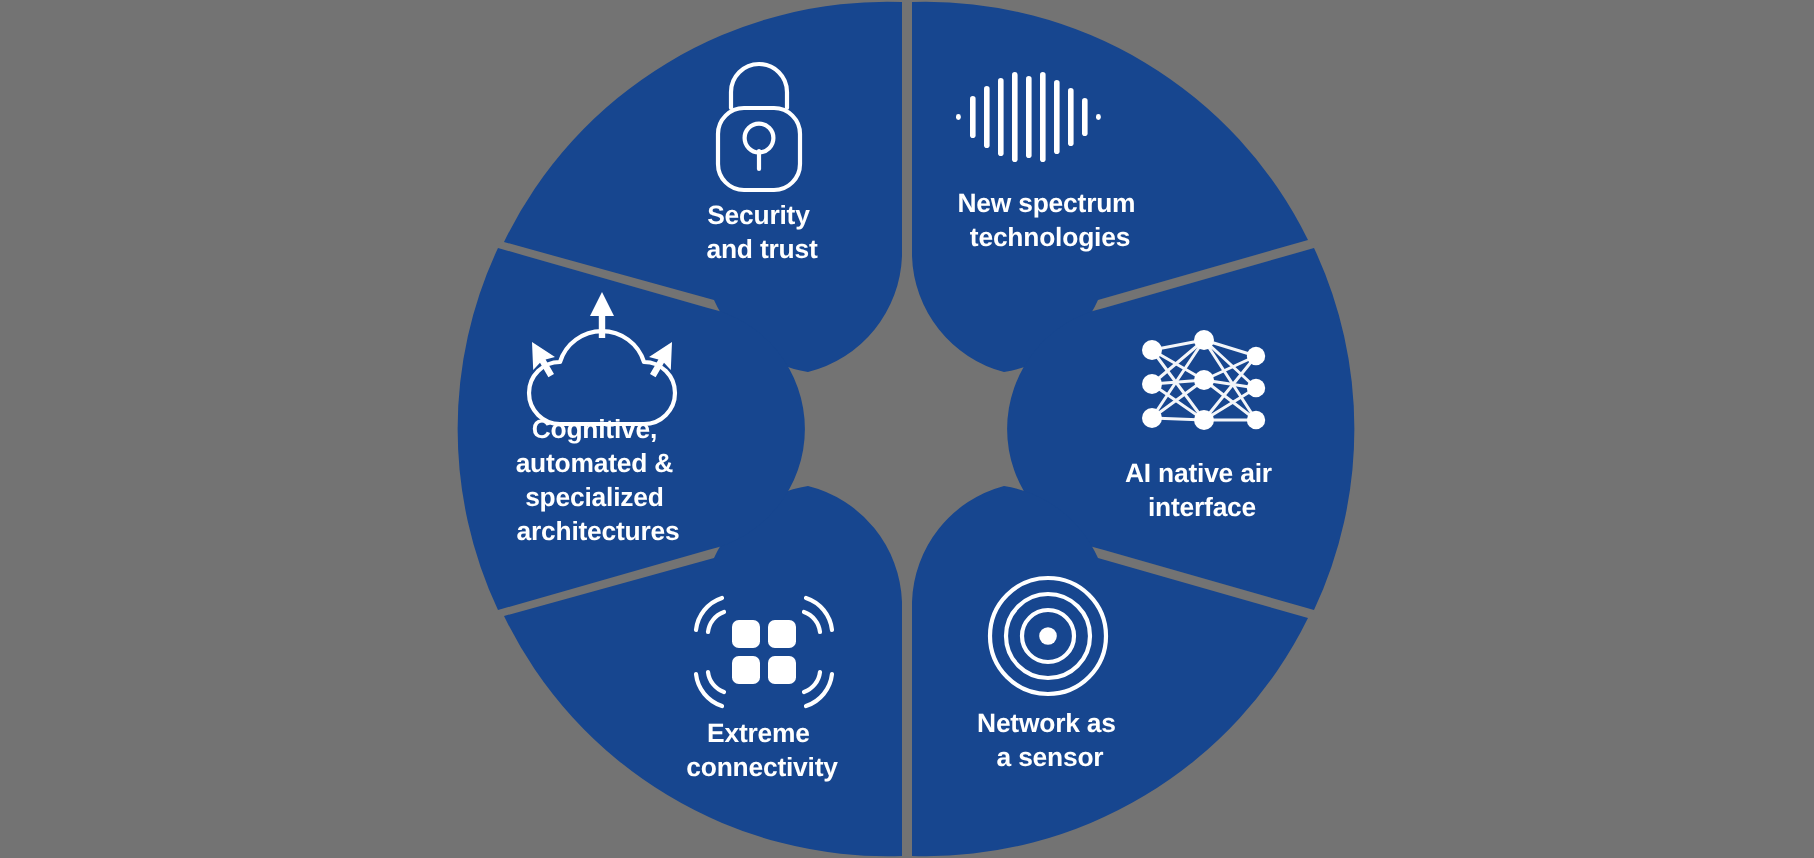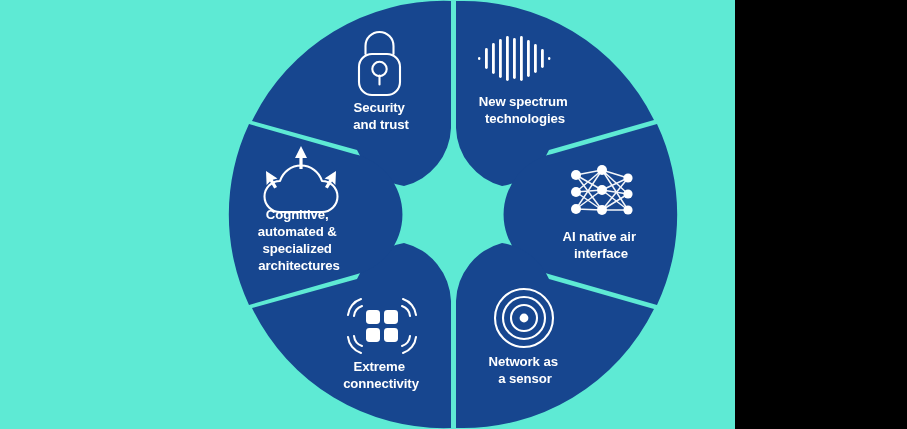--- a/index.html
+++ b/index.html
@@ -8,23 +8,23 @@
     background: #000000;
   }
   body {
     width: 907px;
     height: 429px;
     overflow: hidden;
     font-family: "Liberation Sans", sans-serif;
   }
   #stage {
     position: relative;
-    width: 735px;
+    width: 907px;
     height: 429px;
-    background: #5eead4;
+    background: #737373;
   }
   #wheel {
     position: absolute;
     left: 0;
     top: 0;
     width: 907px;
     height: 429px;
     display: block;
   }
   .seg-label {

